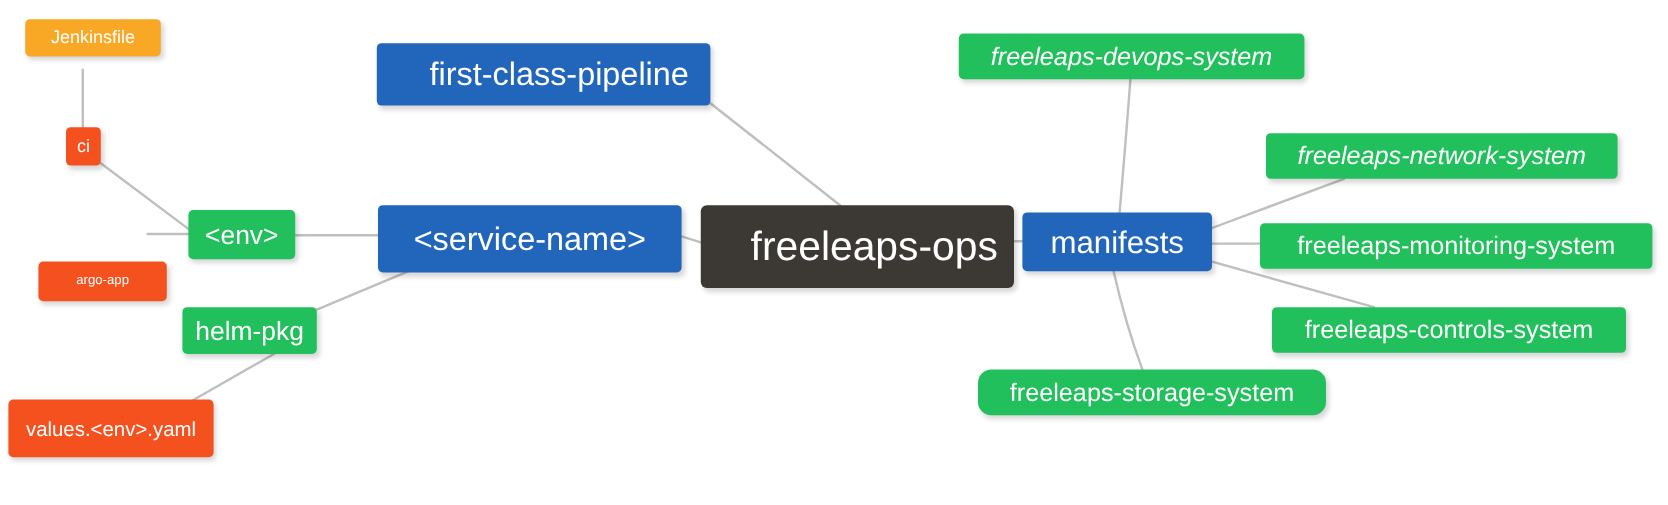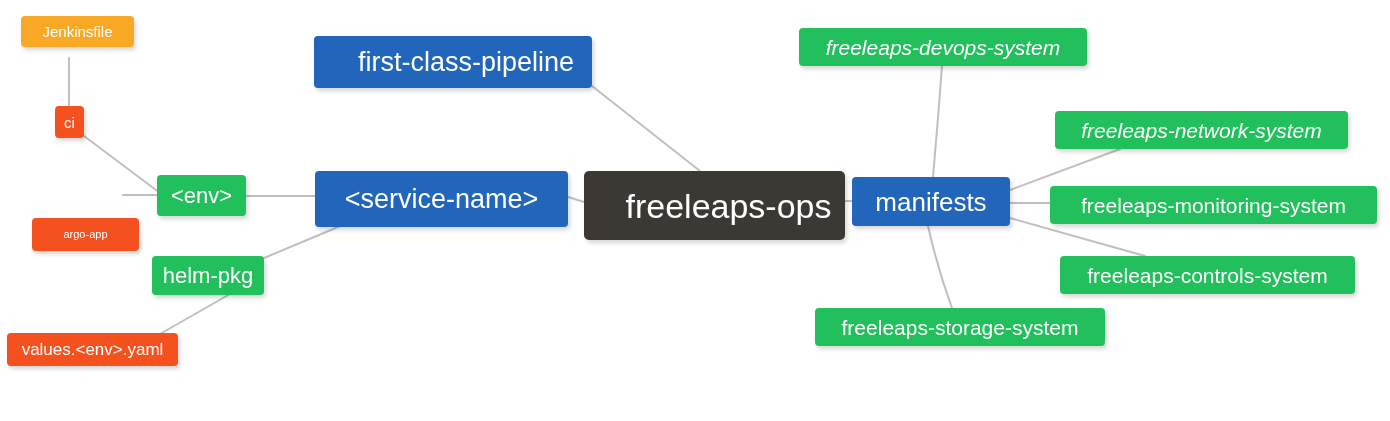--- a/index.html
+++ b/index.html
@@ -80,32 +80,32 @@
       </div>
       <div class="node" style="left: 21px; top: 16px; width: 113px; height: 31px; background: rgb(249, 168, 38); font-size: 15px;">
         <span>Jenkinsfile</span>
       </div>
       <div class="node" style="left: 55px; top: 106px; width: 29px; height: 32px; background: rgb(244, 81, 30); font-size: 15px;">
         <span>ci</span>
       </div>
       <div class="node" style="left: 32px; top: 178px; width: 107px; height: 33px; background: rgb(244, 81, 30); font-size: 11px; margin-top: 40px;">
         <span>argo-app</span>
       </div>
-      <div class="node" style="left: 7px; top: 333px; width: 171px; height: 33px; background: rgb(244, 81, 30); font-size: 17px;">
+      <div class="node" style="left: 7px; top: 333px; width: 171px; height: 48px; background: rgb(244, 81, 30); font-size: 17px;">
         <span>values.&lt;env&gt;.yaml</span>
       </div>
       <div class="node" style="left: 799px; top: 28px; width: 288px; height: 38px; background: rgb(34, 192, 92); font-size: 21px; font-style: italic;">
         <span>freeleaps-devops-system</span>
       </div>
       <div class="node" style="left: 1055px; top: 111px; width: 293px; height: 38px; background: rgb(34, 192, 92); font-size: 21px; font-style: italic;">
         <span>freeleaps-network-system</span>
       </div>
       <div class="node" style="left: 1050px; top: 186px; width: 327px; height: 38px; background: rgb(34, 192, 92); font-size: 21px;">
         <span>freeleaps-monitoring-system</span>
       </div>
       <div class="node" style="left: 1060px; top: 256px; width: 295px; height: 38px; background: rgb(34, 192, 92); font-size: 21px;">
         <span>freeleaps-controls-system</span>
       </div>
-      <div class="node" style="left: 815px; top: 308px; width: 290px; height: 38px; background: rgb(34, 192, 92); font-size: 21px;">
+      <div class="node" style="left: 815px; top: 308px; width: 290px; height: 38px; background: rgb(34, 192, 92); font-size: 21px; border-radius: 11px;">
         <span>freeleaps-storage-system</span>
       </div>
     </div>
 </div>
 
 </body></html>

